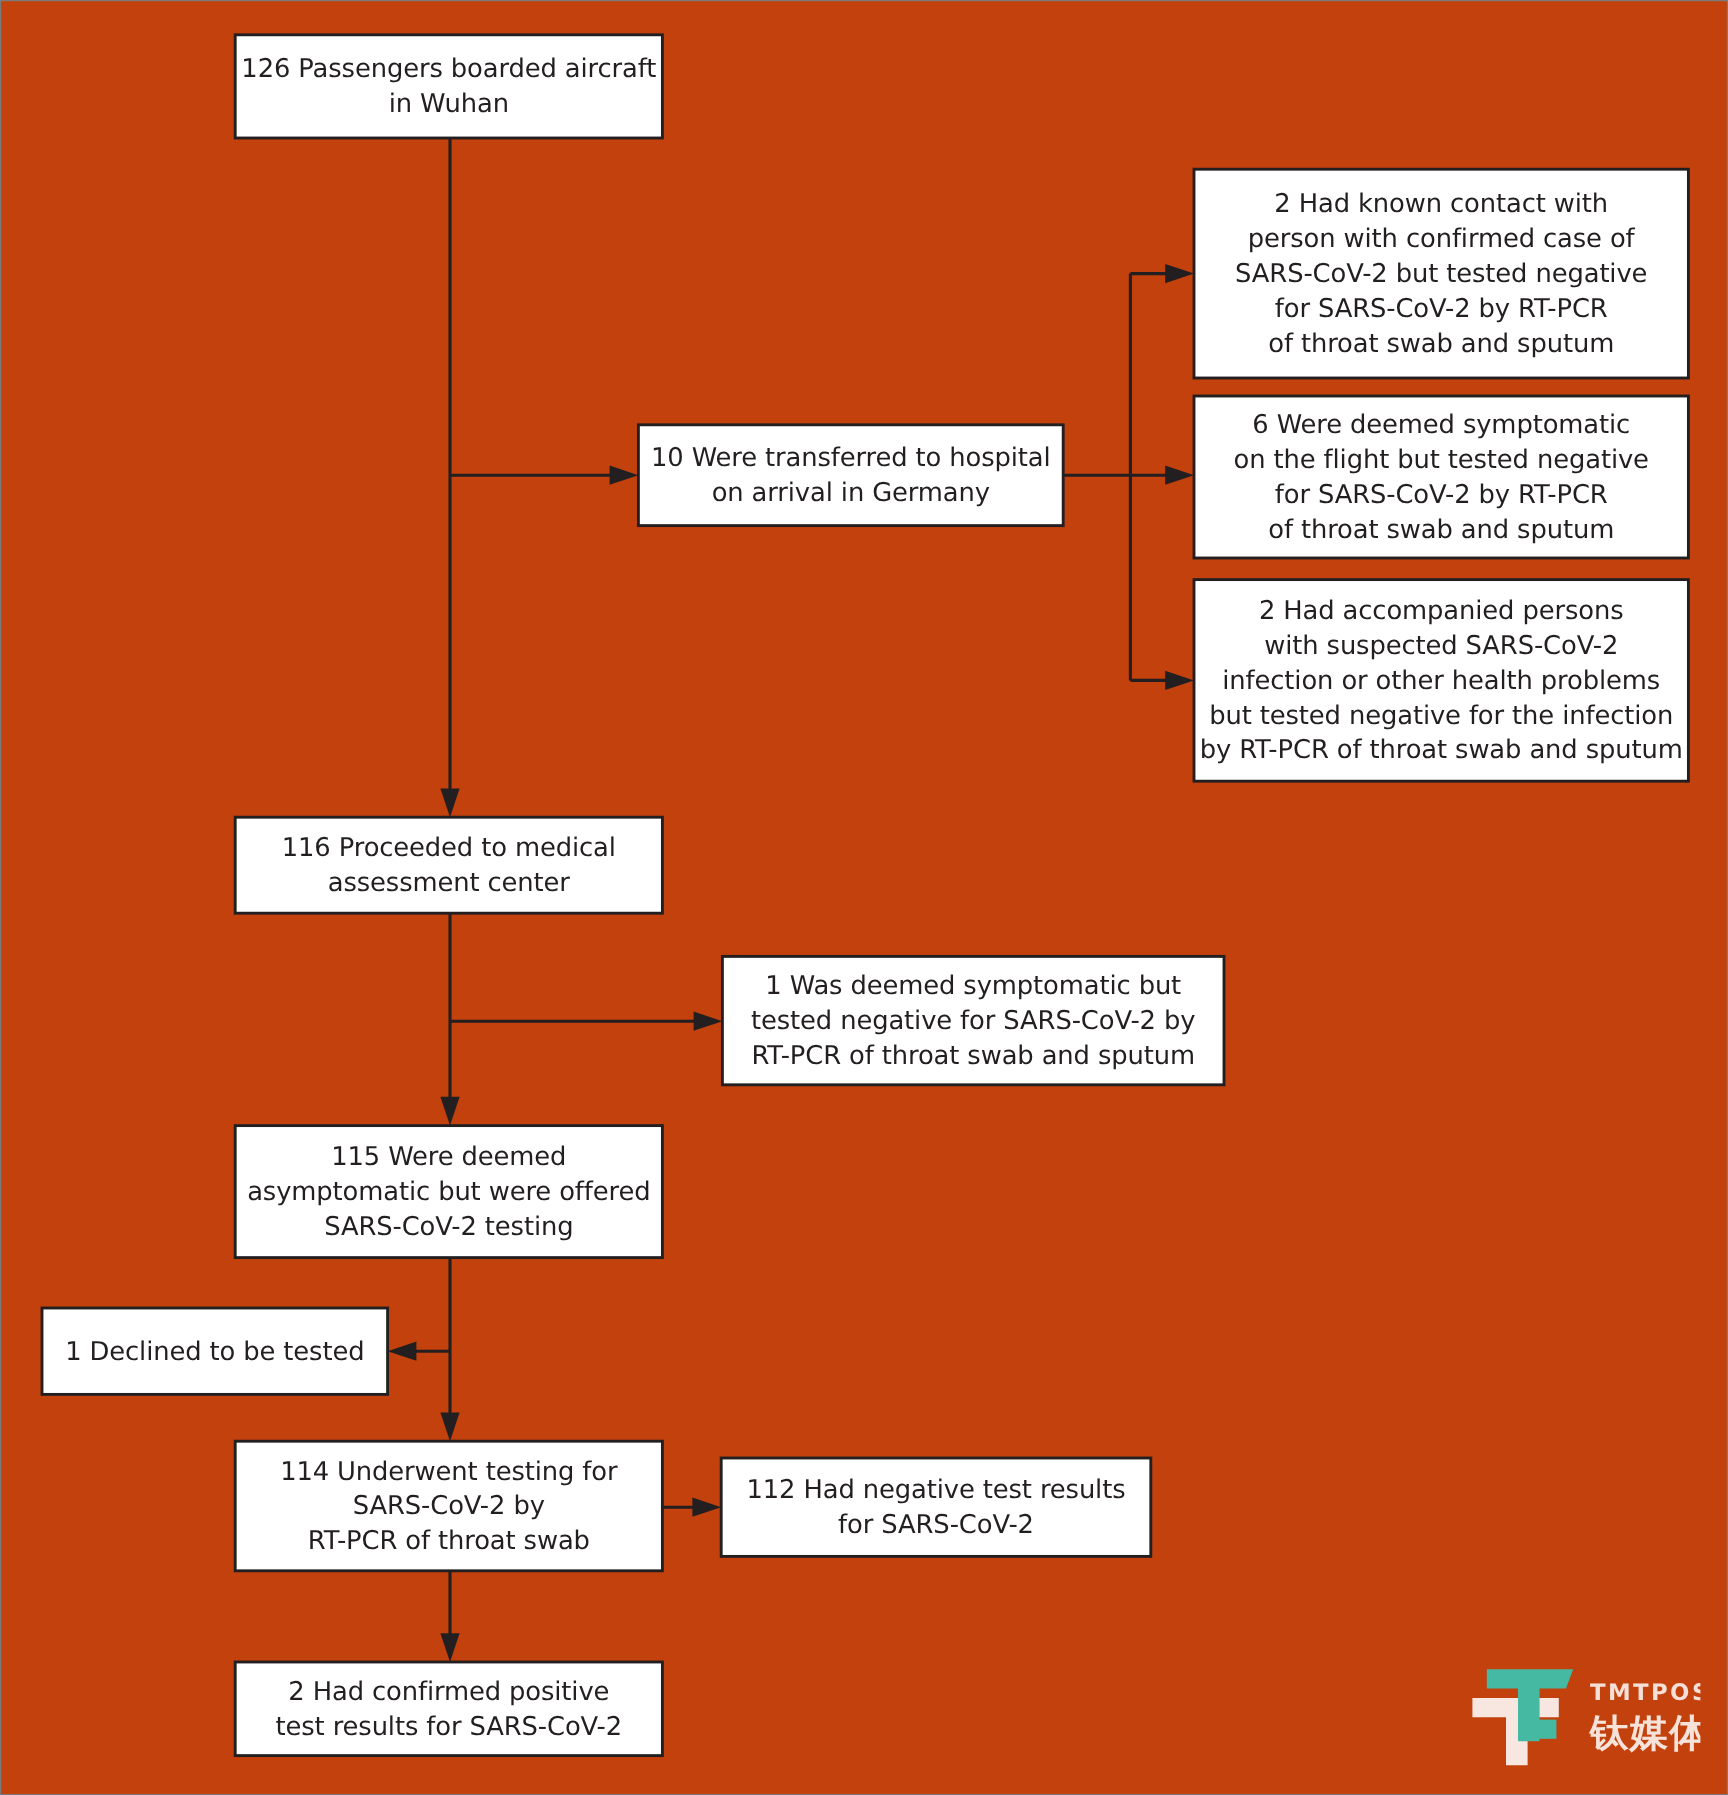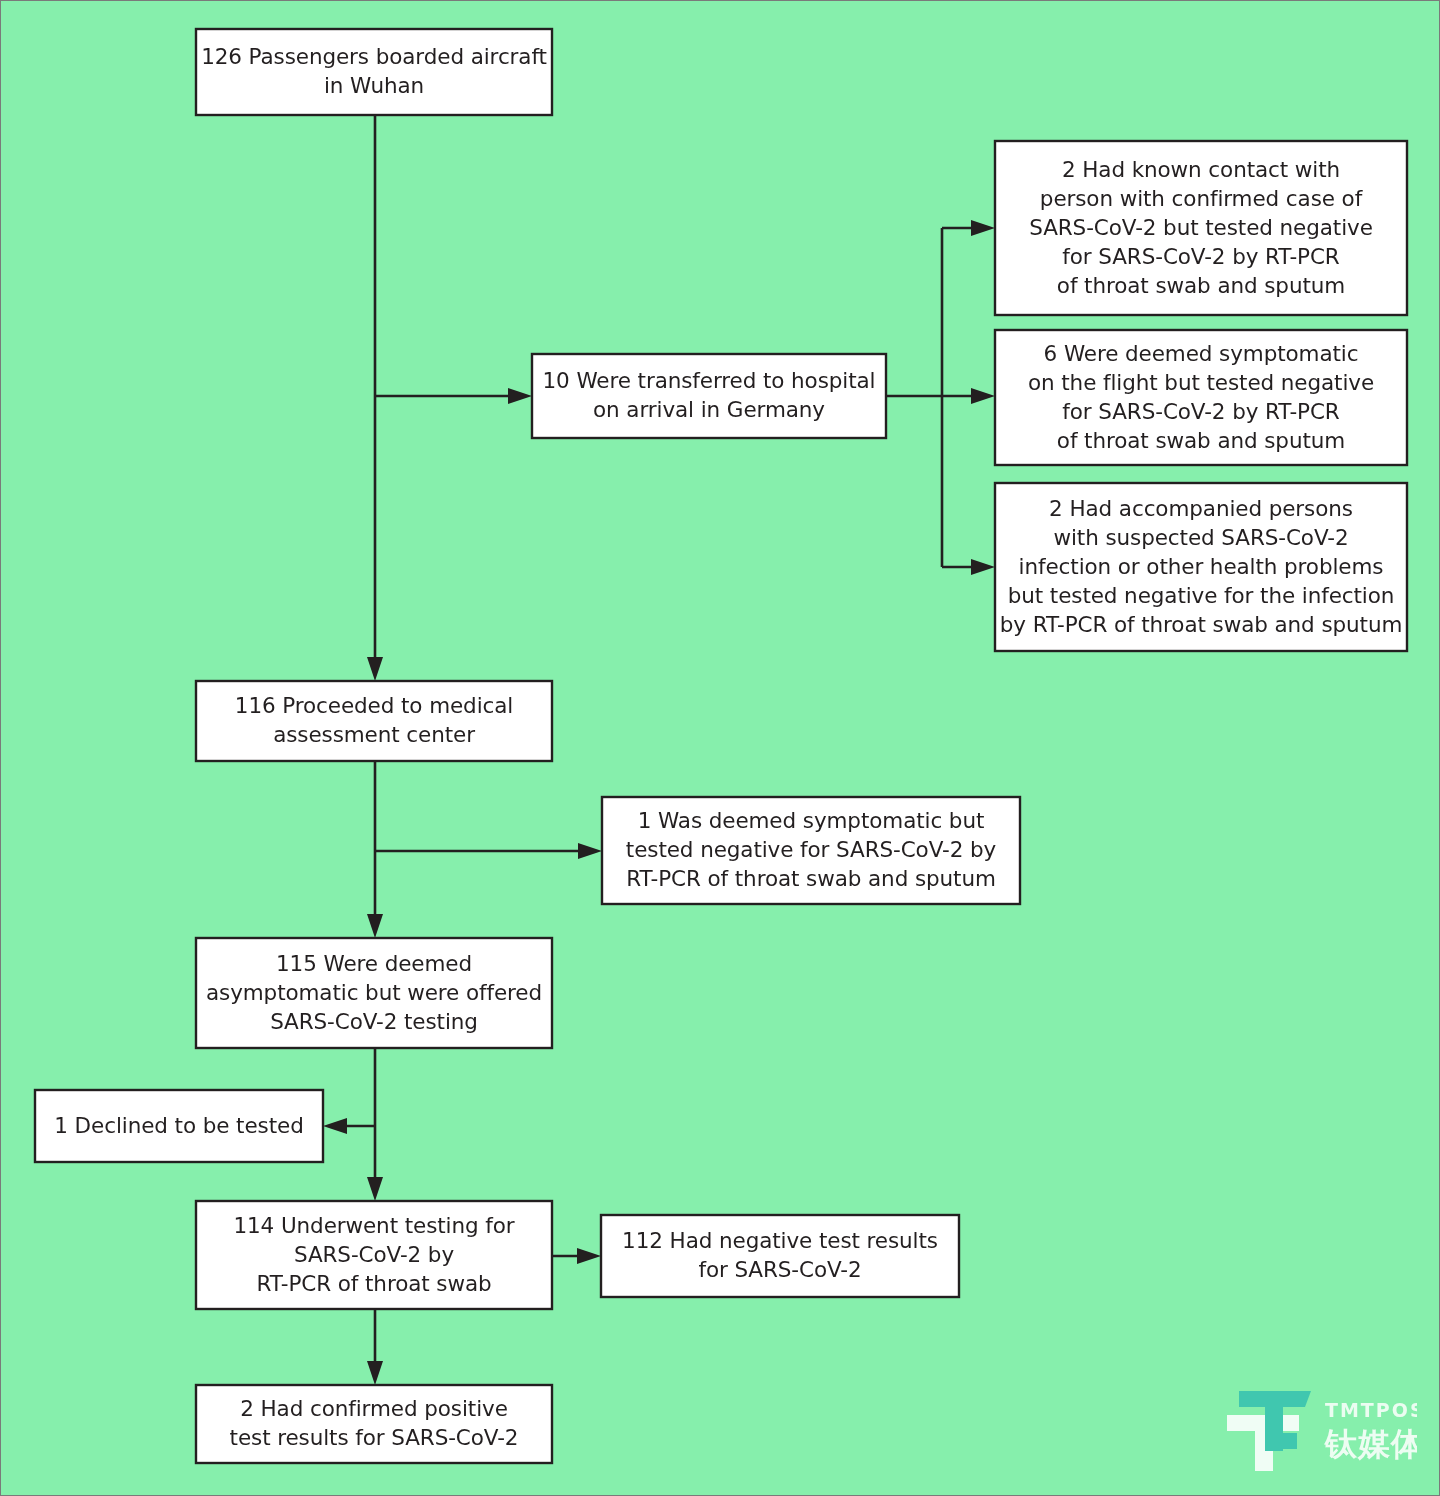--- a/index.html
+++ b/index.html
@@ -7,21 +7,21 @@
     padding: 0;
     background: #ffffff;
   }
   body {
     font-family: "DejaVu Sans", sans-serif;
   }
   #figure {
     position: relative;
     width: 1440px;
     height: 1496px;
-    background: #86efac;
+    background: #c2410c;
     box-sizing: border-box;
     border: 1px solid #7a7a7a;
     overflow: hidden;
   }
   #flow-svg {
     position: absolute;
     left: 0;
     top: 0;
     width: 1440px;
     height: 1496px;

